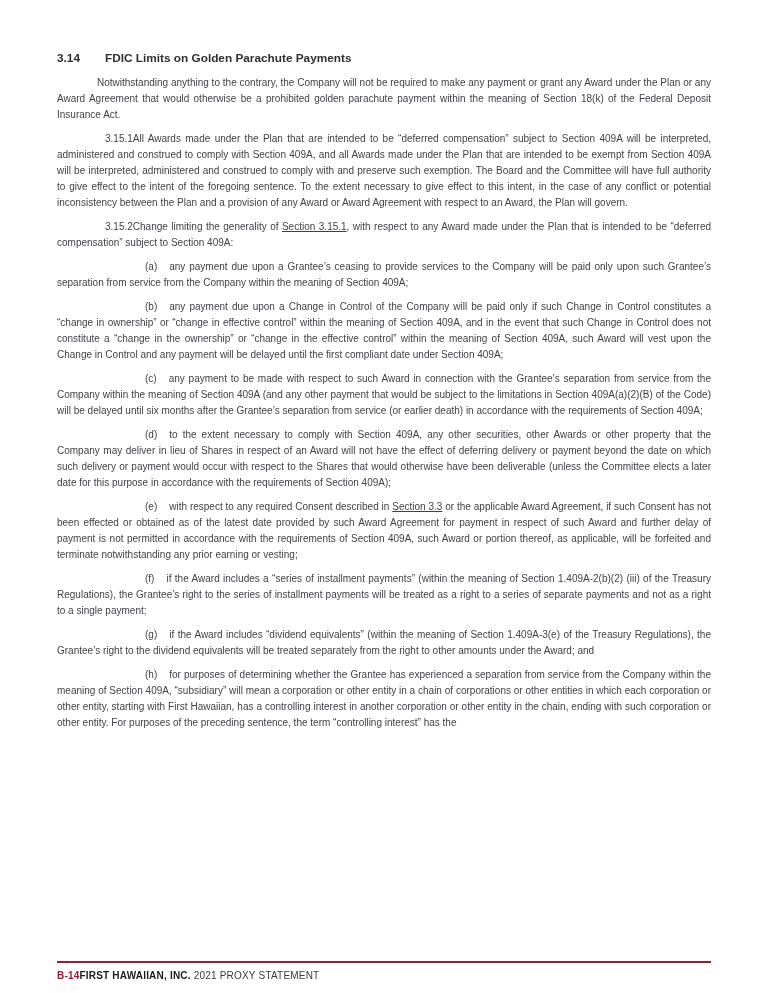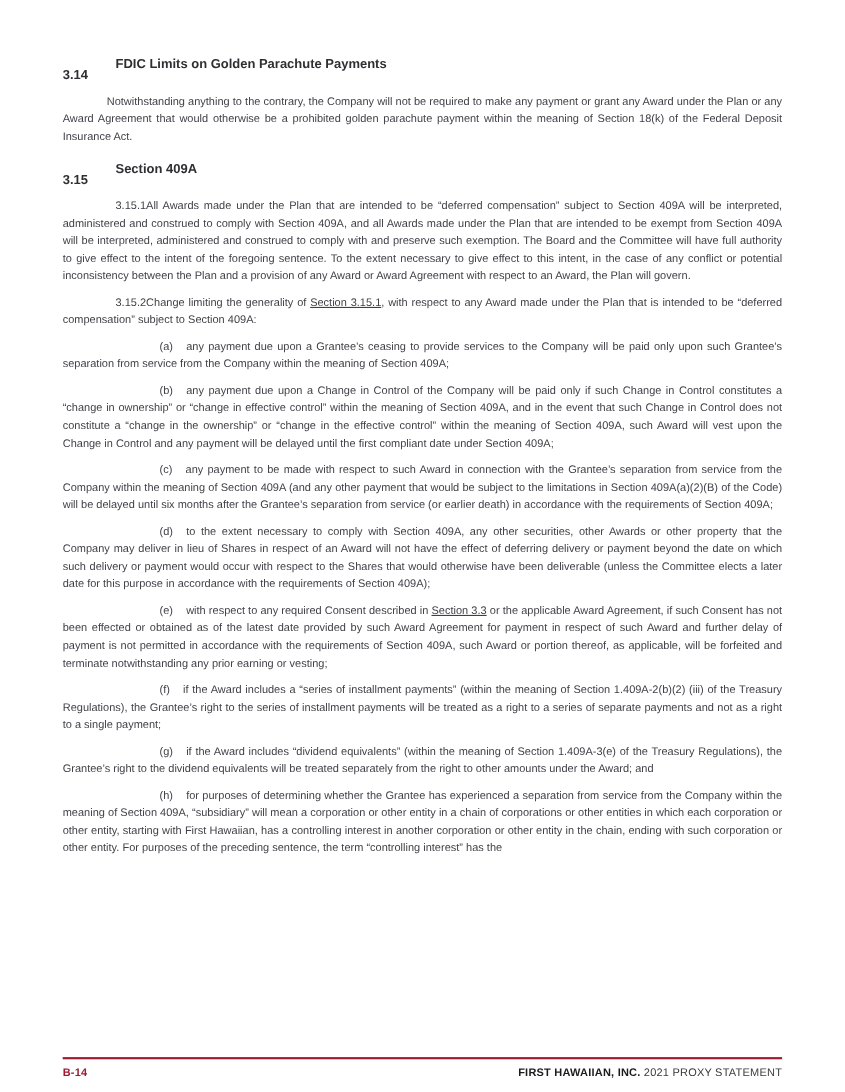--- a/index.html
+++ b/index.html
@@ -23,21 +23,21 @@
     }
     .heading {
       display: flex;
       font-weight: bold;
       font-size: 11.8px;
       line-height: 16px;
       margin: 12px 0 9px 0;
       color: #2f2f33;
     }
     .heading:first-child { margin-top: 0; }
-    .heading .num { width: 48px; flex: none; margin-top: 10px; }
+    .heading .num { width: 48px; flex: none; }
     p.body {
       font-size: 10px;
       line-height: 16px;
       text-align: justify;
       margin: 0 0 8px 0;
     }
     p.body:last-child { margin-bottom: 0; }
     .ind-40 { text-indent: 40px; }
     .ind-48 { text-indent: 48px; }
     .ind-88 { text-indent: 88px; }
@@ -54,21 +54,20 @@
       right: 57px;
       bottom: 30px;
       border-top: 2px solid var(--accent, #9E1B32);
     }
     .footer {
       position: absolute;
       left: 57px;
       right: 57px;
       bottom: 10px;
       display: flex;
-      justify-content: space-between;
       align-items: baseline;
       font-size: 10px;
       line-height: 14px;
     }
     .page-num {
       color: var(--accent, #9E1B32);
       font-weight: bold;
       letter-spacing: 0.2px;
     }
     .footer-right { color: #3a3a3e; letter-spacing: 0.2px; }
@@ -80,24 +79,20 @@
 <div class="page">
   <div class="content">
 
     <div class="heading">
       <span class="num">3.14</span>
       <span>FDIC Limits on Golden Parachute Payments</span>
     </div>
 
     <p class="body ind-40">Notwithstanding anything to the contrary, the Company will not be required to make any payment or grant any Award under the Plan or any Award Agreement that would otherwise be a prohibited golden parachute payment within the meaning of Section 18(k) of the Federal Deposit Insurance Act.</p>
 
-    <div class="heading">
-      <span class="num">3.15</span>
-      <span>Section 409A</span>
-    </div>
 
     <p class="body ind-48"><span class="lbl-wide">3.15.1</span><span>All Awards made under the Plan that are intended to be “deferred compensation” subject to Section 409A will be interpreted, administered and construed to comply with Section 409A, and all Awards made under the Plan that are intended to be exempt from Section 409A will be interpreted, administered and construed to comply with and preserve such exemption. The Board and the Committee will have full authority to give effect to the intent of the foregoing sentence. To the extent necessary to give effect to this intent, in the case of any conflict or potential inconsistency between the Plan and a provision of any Award or Award Agreement with respect to an Award, the Plan will govern.</span></p>
 
     <p class="body ind-48"><span class="lbl-wide">3.15.2</span><span>Change limiting the generality of </span><a class="xref">Section 3.15.1</a><span>, with respect to any Award made under the Plan that is intended to be “deferred compensation” subject to Section 409A:</span></p>
 
     <p class="body ind-88"><span class="lbl">(a)</span><span>any payment due upon a Grantee’s ceasing to provide services to the Company will be paid only upon such Grantee’s separation from service from the Company within the meaning of Section 409A;</span></p>
 
     <p class="body ind-88"><span class="lbl">(b)</span><span>any payment due upon a Change in Control of the Company will be paid only if such Change in Control constitutes a “change in ownership” or “change in effective control” within the meaning of Section 409A, and in the event that such Change in Control does not constitute a “change in the ownership” or “change in the effective control” within the meaning of Section 409A, such Award will vest upon the Change in Control and any payment will be delayed until the first compliant date under Section 409A;</span></p>
 
     <p class="body ind-88"><span class="lbl">(c)</span><span>any payment to be made with respect to such Award in connection with the Grantee’s separation from service from the Company within the meaning of Section 409A (and any other payment that would be subject to the limitations in Section 409A(a)(2)(B) of the Code) will be delayed until six months after the Grantee’s separation from service (or earlier death) in accordance with the requirements of Section 409A;</span></p>

